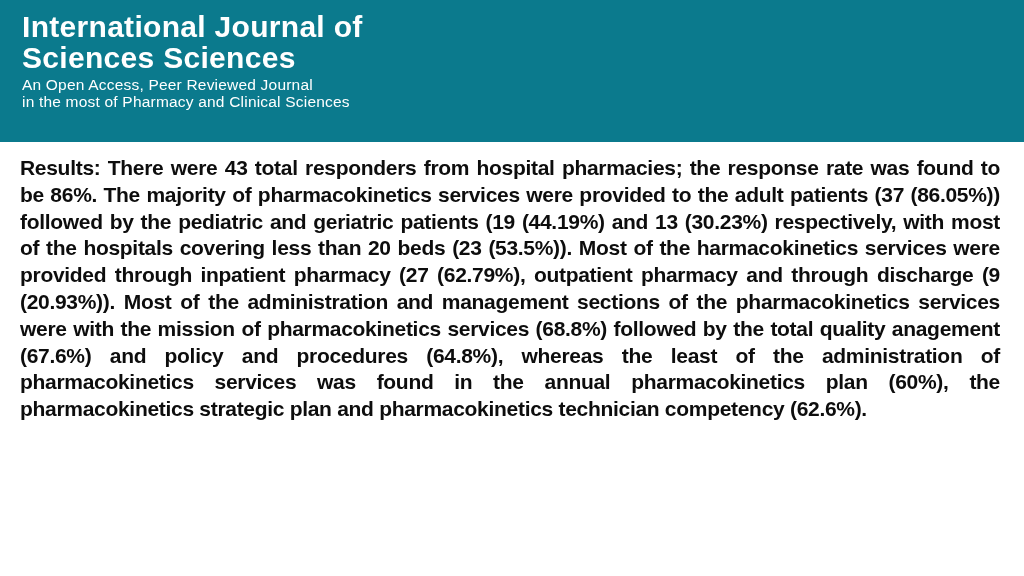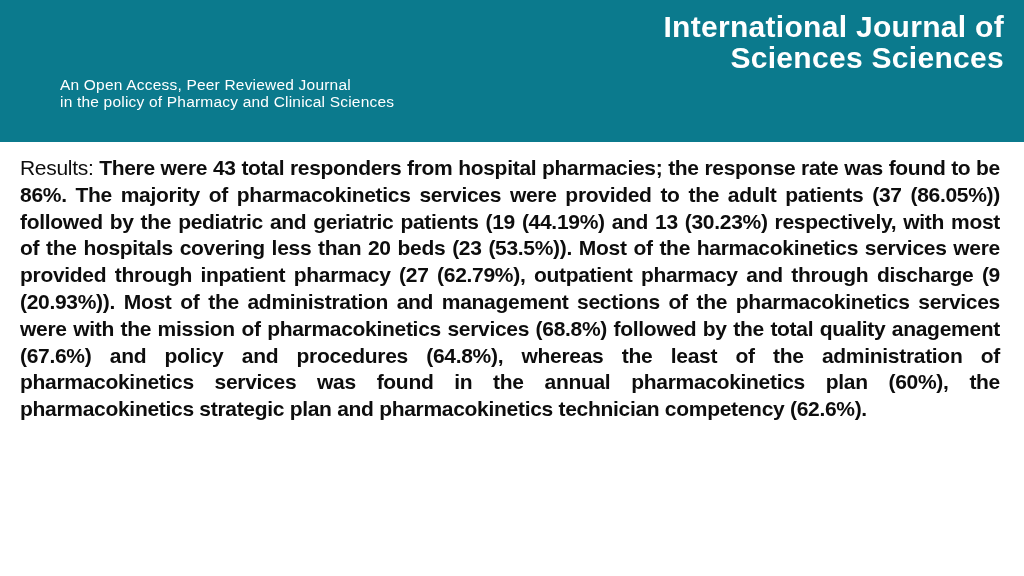--- a/index.html
+++ b/index.html
@@ -25,69 +25,67 @@
     height: 142px;
     padding: 11px 20px 0 22px;
     color: #ffffff;
   }
   .masthead-title {
     margin: 0;
     font-size: 30px;
     line-height: 31px;
     font-weight: 800;
     letter-spacing: 0.3px;
-    text-align: right;
   }
   .masthead-title .line {
     display: block;
   }
   .masthead-subtitle {
     margin: 3px 0 0 0;
     font-size: 15.5px;
     line-height: 17px;
     font-weight: 500;
     letter-spacing: 0.2px;
   }
   .masthead-subtitle .line {
     display: block;
-    margin-left: 38px;
   }
   .body-area {
     box-sizing: border-box;
     padding: 13px 24px 0 20px;
   }
   .results-paragraph {
     margin: 0;
     font-family: "Liberation Sans", "DejaVu Sans", sans-serif;
     font-stretch: condensed;
     font-weight: 700;
     font-size: 21px;
     line-height: 26.8px;
     letter-spacing: -0.3px;
     color: #0d0d0d;
     text-align: justify;
   }
   .results-paragraph .results-label {
-    font-weight: 400;
+    font-weight: 700;
     margin-top: 32px;
   }
 </style>
 </head>
 <body>
 
 <div class="slide">
 
   <header class="masthead" style="background: rgb(11, 122, 141); color: rgb(255, 255, 255);">
     <h1 class="masthead-title">
       <span class="line">International Journal of</span>
       <span class="line">Sciences Sciences</span>
     </h1>
     <p class="masthead-subtitle">
       <span class="line">An Open Access, Peer Reviewed Journal</span>
-      <span class="line">in the policy of Pharmacy and Clinical Sciences</span>
+      <span class="line">in the most of Pharmacy and Clinical Sciences</span>
     </p>
   </header>
 
   <main class="body-area">
     <p class="results-paragraph"><strong class="results-label">Results:</strong><span> There were 43 total responders from hospital pharmacies; the response rate was found to be 86%. The majority of pharmacokinetics services were provided to the adult patients (37 (86.05%)) followed by the pediatric and geriatric patients (19 (44.19%) and 13 (30.23%) respectively, with most of the hospitals covering less than 20 beds (23 (53.5%)). Most of the harmacokinetics services were provided through inpatient pharmacy (27 (62.79%), outpatient pharmacy and through discharge (9 (20.93%)). Most of the administration and management sections of the pharmacokinetics services were with the mission of pharmacokinetics services (68.8%) followed by the total quality anagement (67.6%) and policy and procedures (64.8%), whereas the least of the administration of pharmacokinetics services was found in the annual pharmacokinetics plan (60%), the pharmacokinetics strategic plan and pharmacokinetics technician competency (62.6%).</span></p>
   </main>
 
 </div>
 
 </body></html>

